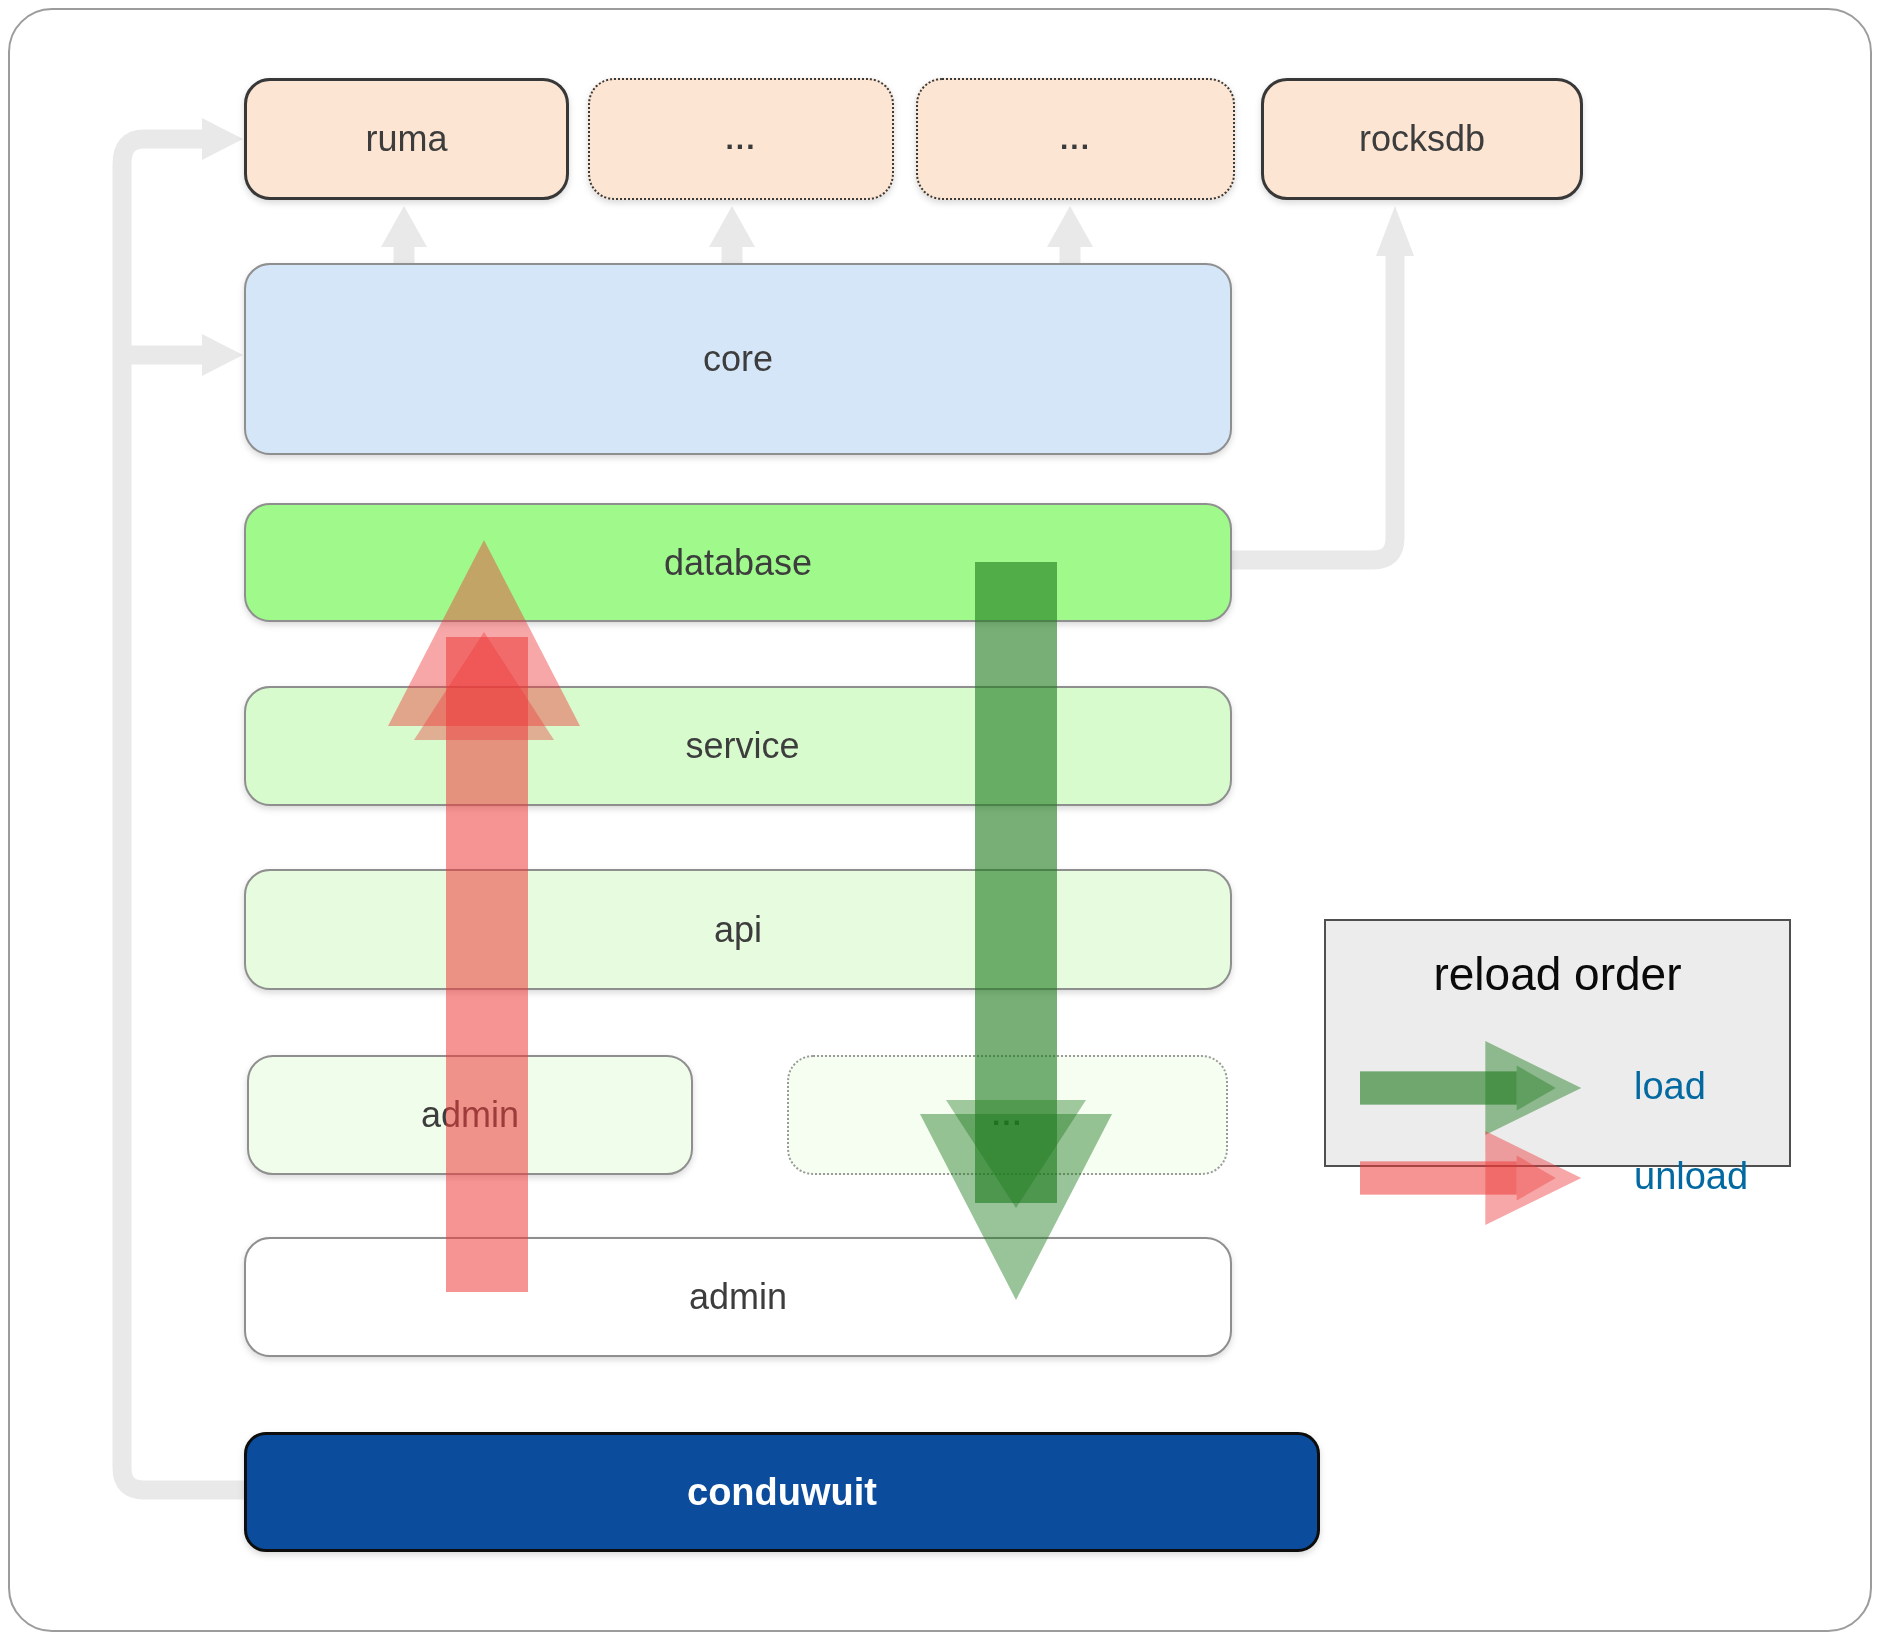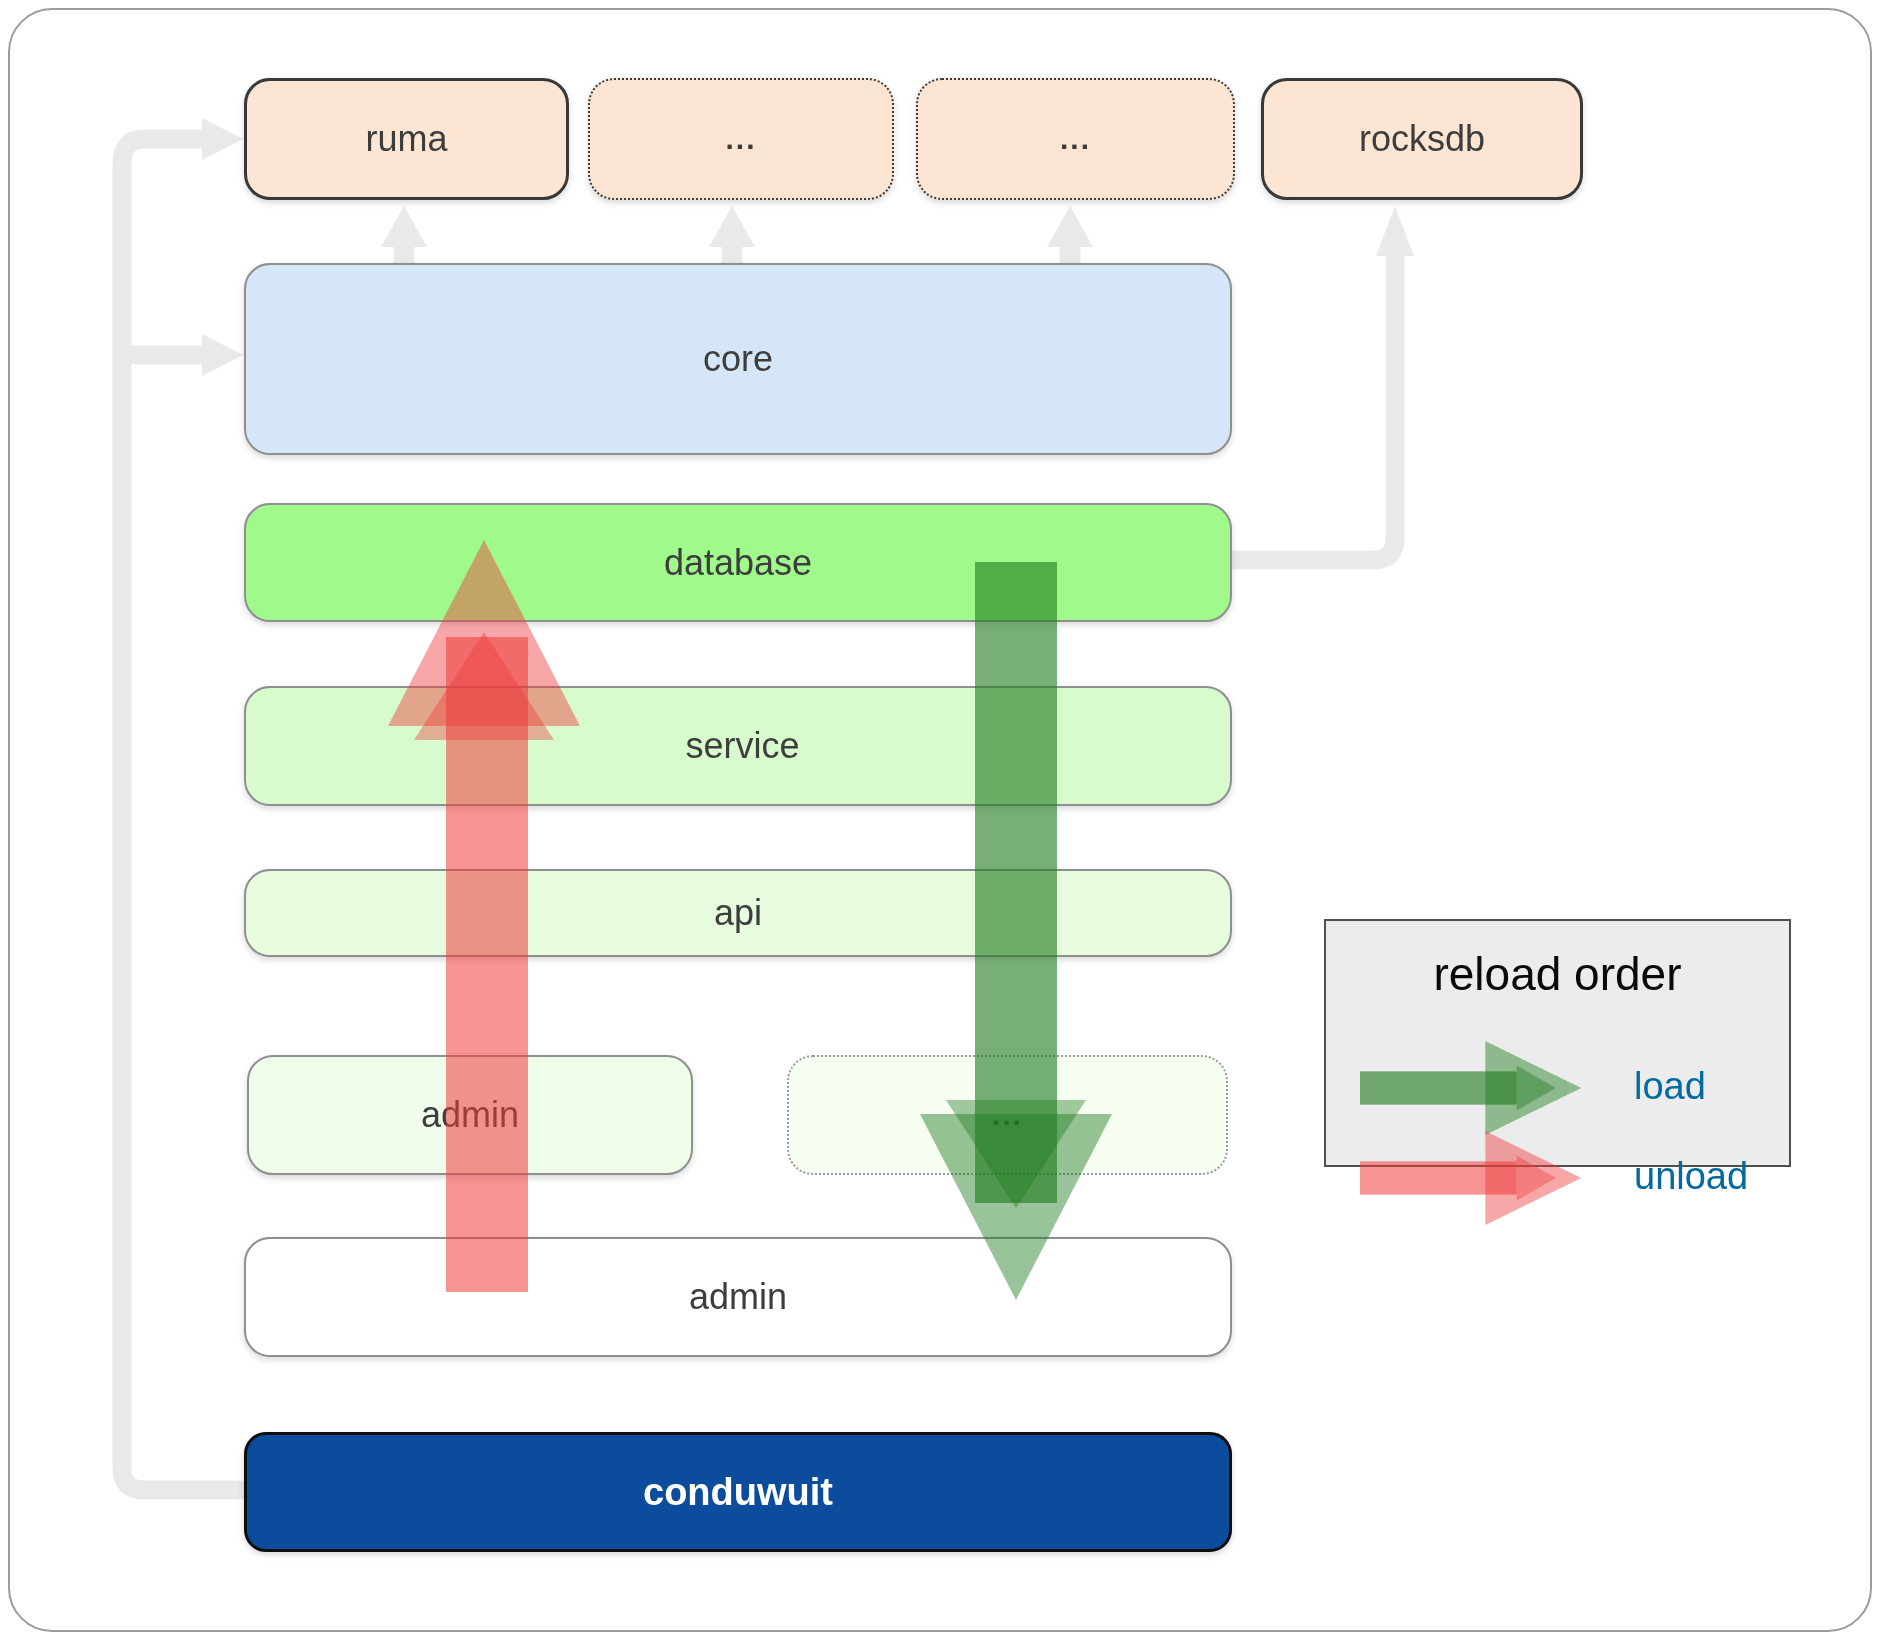--- a/index.html
+++ b/index.html
@@ -96,36 +96,36 @@
 
   <div class="box core gray-border" style="left:244px;top:263px;width:988px;height:192px;">
     <span class="lbl">core</span>
   </div>
   <div class="box database gray-border" style="left:244px;top:503px;width:988px;height:119px;">
     <span class="lbl">database</span>
   </div>
   <div class="box service gray-border" style="left:244px;top:686px;width:988px;height:120px;">
     <span class="lbl">service</span>
   </div>
-  <div class="box api gray-border" style="left:244px;top:869px;width:988px;height:88px;">
+  <div class="box api gray-border" style="left:244px;top:869px;width:988px;height:121px;">
     <span class="lbl">api</span>
   </div>
 
   <div class="box admin gray-border" style="left:247px;top:1055px;width:446px;height:120px;">
     <span class="lbl">admin</span>
   </div>
   <div class="box admin-dots dotted-gray" style="left:787px;top:1055px;width:441px;height:120px;">
     <span class="lbl dots-lbl">...</span>
   </div>
 
   <div class="box router gray-border" style="left:244px;top:1237px;width:988px;height:120px;">
     <span class="lbl">admin</span>
   </div>
 
-  <div class="box conduwuit" style="left:244px;top:1432px;width:988px;height:120px;">
+  <div class="box conduwuit" style="left:244px;top:1432px;width:1076px;height:120px;">
     <span class="lbl">conduwuit</span>
   </div>
 
   <svg class="layer" viewBox="0 0 1883 1643">
     <g>
       <rect class="r-shaft" x="446" y="637" width="82" height="655"></rect>
       <polygon class="r-bighead" points="484,540 388,726 580,726"></polygon>
       <polygon class="r-smallhead" points="484,632 414,740 554,740"></polygon>
     </g>
     <g>

